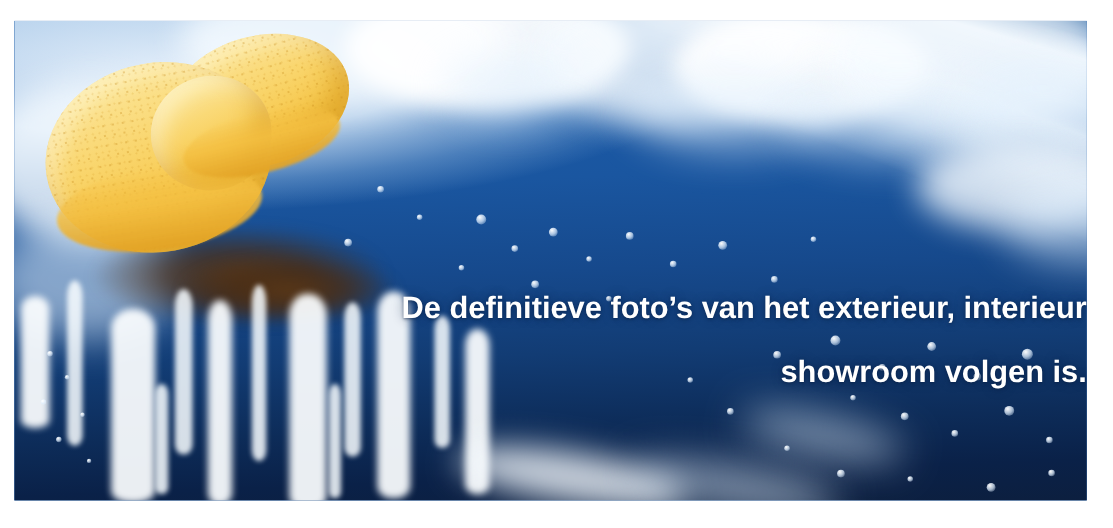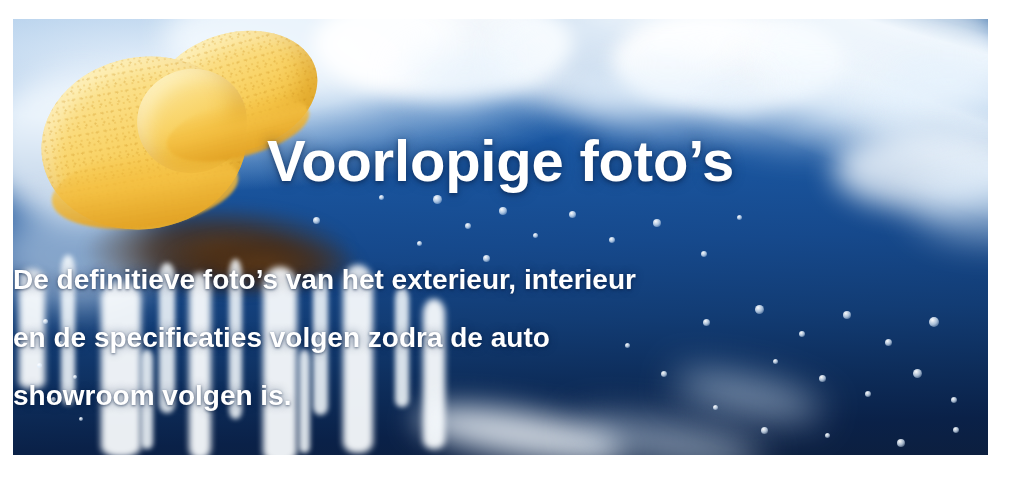--- a/index.html
+++ b/index.html
@@ -159,21 +159,21 @@
     line-height: 1.0;
     text-shadow: 0 2px 4px rgba(8,28,62,0.55), 0 0 14px rgba(10,34,74,0.40);
     white-space: nowrap;
   }
 
   .subhead {
     position: absolute;
     left: 0;
     right: 0;
     top: 232px;
-    text-align: left;
+    text-align: right;
     color: #ffffff;
     font-size: 28px;
     font-weight: 700;
     line-height: 58px;
     text-shadow: 0 1px 3px rgba(8,28,62,0.60), 0 0 10px rgba(10,34,74,0.45);
   }
   .subhead .sub-line {
     display: block;
     white-space: nowrap;
   }
@@ -282,23 +282,21 @@
       <div class="drop" style="left:24px;top:344px;width:5px;height:5px;"></div>
       <div class="drop" style="left:60px;top:356px;width:4px;height:4px;"></div>
       <div class="drop" style="left:38px;top:378px;width:5px;height:5px;"></div>
       <div class="drop" style="left:66px;top:398px;width:4px;height:4px;"></div>
       <div class="drop" style="left:330px;top:150px;width:6px;height:6px;"></div>
       <div class="drop" style="left:366px;top:176px;width:5px;height:5px;"></div>
       <div class="drop" style="left:300px;top:198px;width:7px;height:7px;"></div>
     </div>
 
     <div class="text-layer">
-      <div class="headline">Voorlopige foto’s</div>
 
       <div class="subhead">
         <span class="sub-line">De definitieve foto’s van het exterieur, interieur</span>
-        <span class="sub-line">en de specificaties volgen zodra de auto</span>
         <span class="sub-line">showroom volgen is.</span>
       </div>
     </div>
 
   </div>
 </div>
 
 </body></html>

